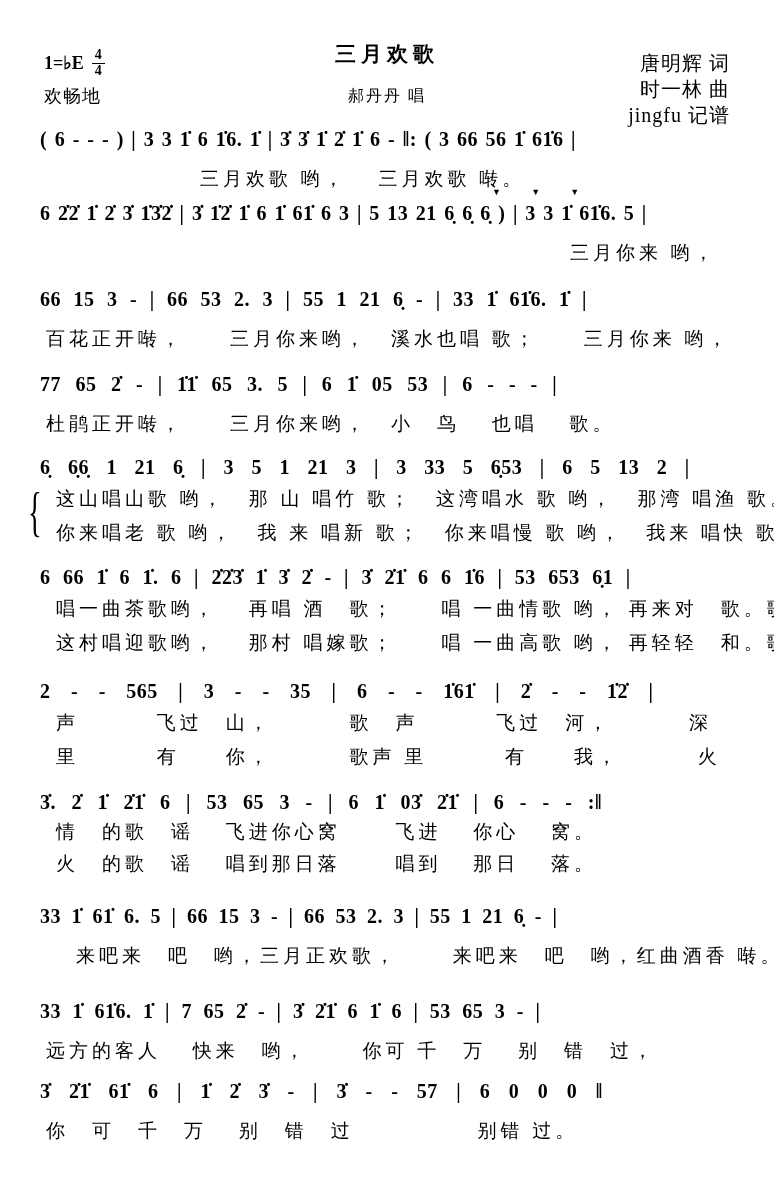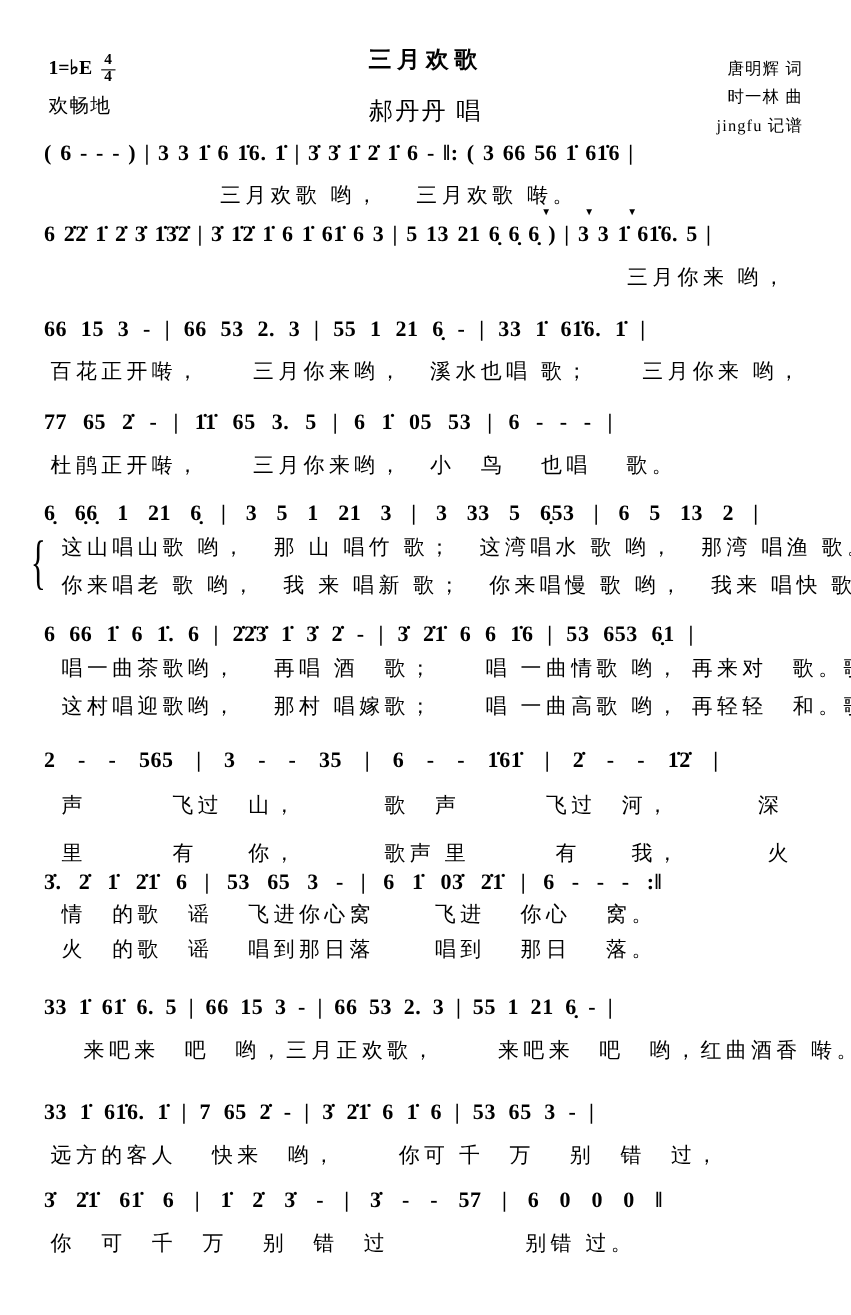--- a/index.html
+++ b/index.html
@@ -11,22 +11,22 @@
     font-family:"Liberation Serif",serif;
     overflow:hidden;
   }
   
   .keyblock{position:absolute;left:44px;top:48px;font-weight:bold;font-size:18px;white-space:nowrap;}
   .meter{display:inline-block;vertical-align:-6px;text-align:center;font-weight:bold;font-size:14px;line-height:1.05;margin-left:8px;}
   .meter .num{display:block;border-bottom:1.5px solid #000;padding:0 3px;}
   .meter .den{display:block;padding:0 3px;}
   .tempo{position:absolute;left:44px;top:84px;font-size:18px;letter-spacing:1px;}
   .title{position:absolute;left:0;right:0;top:40px;text-align:center;font-size:21px;font-weight:bold;letter-spacing:5px;}
-  .subtitle{position:absolute;left:0;right:0;top:86px;text-align:center;font-size:22px;letter-spacing:2px;}
-  .credits{position:absolute;right:44px;top:50px;text-align:right;font-size:15px;line-height:26px;white-space:nowrap;}
+  .subtitle{position:absolute;left:0;right:0;top:86px;text-align:center;font-size:16px;letter-spacing:2px;}
+  .credits{position:absolute;right:44px;top:50px;text-align:right;font-size:20px;line-height:26px;white-space:nowrap;}
   .credits div{letter-spacing:1px;}
   
   .system{position:absolute;left:40px;width:700px;}
   .notes{
     font-family:"Liberation Serif","DejaVu Serif",serif;
     font-weight:bold;font-size:20px;
     white-space:nowrap;letter-spacing:.5px;word-spacing:4px;
   }
   .lyric{
     font-size:19px;letter-spacing:4px;margin-top:14px;
@@ -35,21 +35,21 @@
   .accents{position:absolute;top:-15px;left:452px;font-size:9px;letter-spacing:14px;}
   .brace{position:absolute;left:-12px;top:26px;font-size:52px;font-weight:normal;
          transform:scaleX(.55) scaleY(1.05);transform-origin:left center;}
   
   .s1{top:128px}.s1 .notes{word-spacing:2px}.s1 .lyric{padding-left:160px}
   .s2{top:202px}.s2 .notes{word-spacing:2px}.s2 .lyric{padding-left:530px}
   .s3{top:288px}.s3 .notes{word-spacing:7px}.s3 .lyric{padding-left:6px}
   .s4{top:373px}.s4 .notes{word-spacing:9px}.s4 .lyric{padding-left:6px}
   .s5{top:456px}.s5 .notes{word-spacing:12px}.s5 .lyric{padding-left:16px;margin-top:6px}
   .s6{top:566px}.s6 .notes{word-spacing:7px}.s6 .lyric{padding-left:16px;margin-top:6px}
-  .s7{top:680px}.s7 .notes{word-spacing:15px}.s7 .lyric{padding-left:16px;margin-top:16px}
+  .s7{top:680px}.s7 .notes{word-spacing:15px}.s7 .lyric{padding-left:16px;margin-top:6px}
   .s8{top:791px}.s8 .notes{word-spacing:10px}.s8 .lyric{padding-left:16px;margin-top:4px}
   .s9{top:905px}.s9 .notes{word-spacing:5px}.s9 .lyric{padding-left:36px}
   .s10{top:1000px}.s10 .notes{word-spacing:6px}.s10 .lyric{padding-left:6px}
   .s11{top:1080px}.s11 .notes{word-spacing:13px}.s11 .lyric{padding-left:6px}
 </style>
 </head>
 <body>
 
 <div class="sheet">
 

